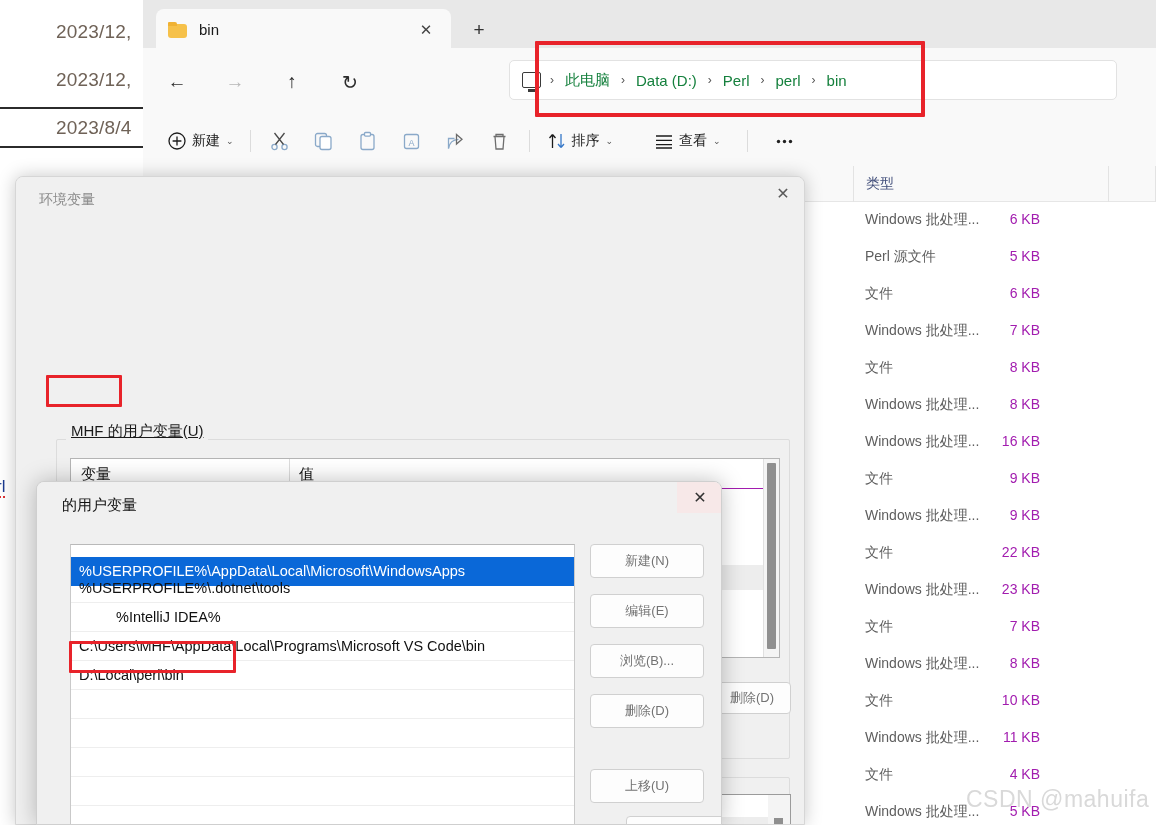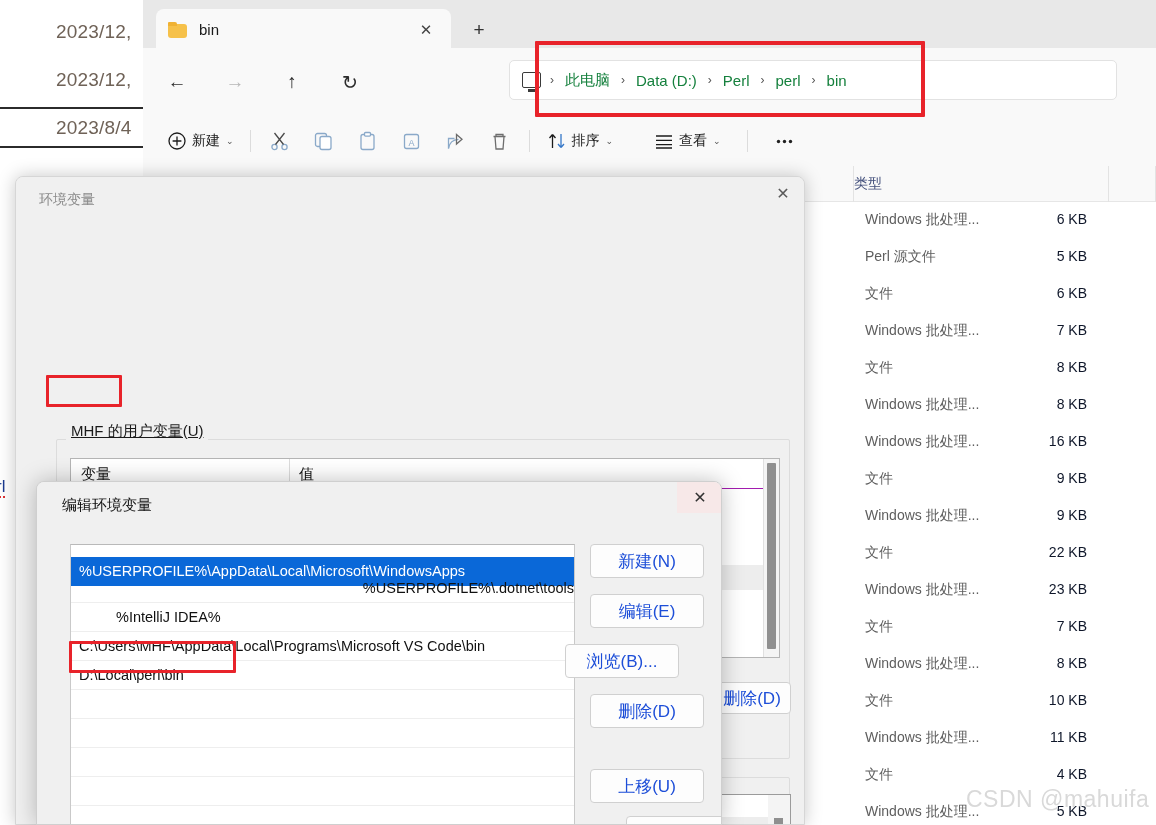--- a/index.html
+++ b/index.html
@@ -81,26 +81,26 @@
   .tbsep{ width:1px; height:22px; background:#dcdcdc; margin:0 7px; }
   .tb-ico{ width:22px; height:20px; position:relative; margin-right:4px; }
   .chev{ font-size:9px; color:#555; margin-left:6px; }
   .tbicononly{ width:44px; height:34px; display:flex; align-items:center; justify-content:center; border-radius:5px; }
 
   .exp-colhdr{
     position:absolute; left:0; top:166px; width:1013px; height:36px;
     background:#f9f9f9; border-bottom:1px solid #e6e6e6;
   }
   .colh{ position:absolute; top:0; height:36px; display:flex; align-items:center;
-         font-size:14px; color:#424f7b; border-left:1px solid #e3e3e3; padding-left:0; }
+         font-size:14px; color:#424f7b; border-left:1px solid #e3e3e3; padding-left:12px; }
 
   .exp-list{ position:absolute; left:0; top:202px; width:1013px; height:623px; background:#fff; }
   .exp-row{ position:absolute; left:0; width:1013px; height:37px; }
   .exp-row .c-type{ position:absolute; left:722px; top:9px; font-size:14px; color:#5e5e5e; width:140px; }
-  .exp-row .c-size{ position:absolute; left:868px; top:9px; font-size:14px; color:#0f172a; width:76px; text-align:right; }
+  .exp-row .c-size{ position:absolute; left:821px; top:9px; font-size:14px; color:#a21caf; width:76px; text-align:right; }
 
   
   #envdlg{
     position:absolute; left:15px; top:176px; width:790px; height:649px;
     background:#f0f0f0; border:1px solid #d6d6d6; border-radius:8px 8px 0 0;
     box-shadow:0 0 18px rgba(0,0,0,.22);
     overflow:hidden;
   }
   #envdlg .ttlbar{ position:absolute; left:0; top:0; width:790px; height:44px; background:#f0f0f0; }
   #envdlg .ttl{ position:absolute; left:23px; top:14px; font-size:14px; color:#8a8a8a; }
@@ -118,21 +118,21 @@
   .envhdr .hsep{ position:absolute; top:0; width:1px; height:30px; background:#dcdcdc; }
   .envrow{ position:absolute; left:0; width:694px; height:25px; font-size:14.5px; color:#111; }
   .envrow .vn{ position:absolute; left:10px; top:3px; }
   .envrow .vv{ position:absolute; left:228px; top:3px; }
   .envrow.sel{ background:#ededed; }
   .vscroll{ position:absolute; right:0; top:0; width:16px; height:198px; background:#f4f4f4; border-left:1px solid #e0e0e0; }
   .vthumb{ position:absolute; left:3px; width:9px; background:#8f8f8f; border-radius:1px; }
 
   .btn{
     position:absolute; background:#fdfdfd; border:1px solid #d0d0d0; border-radius:4px;
-    font-size:17px; color:#1d4ed8; display:flex; align-items:center; justify-content:center;
+    font-size:13px; color:#737373; display:flex; align-items:center; justify-content:center;
   }
 
   
   #editdlg{
     position:absolute; left:36px; top:481px; width:686px; height:344px;
     background:#f0f0f0; border:1px solid #cfcfcf; border-radius:8px 8px 0 0;
     box-shadow:0 0 22px rgba(0,0,0,.25);
     overflow:hidden;
   }
   #editdlg .ttlbar{ position:absolute; left:0; top:0; width:686px; height:44px; background:#f0f0f0; }
@@ -421,41 +421,41 @@
   <div style="position:absolute;left:690px;top:617px;width:85px;height:203px;background:#fff;border:1px solid #9b9b9b;">
     <div style="position:absolute;left:0;top:22px;width:65px;height:23px;background:#ededed;"></div>
     <div style="position:absolute;right:0;top:0;width:22px;height:201px;background:#f4f4f4;">
       <div style="position:absolute;left:6px;top:23px;height:75px;width:9px;background:#8f8f8f;"></div>
     </div>
   </div>
 </div>
 
 <div id="editdlg">
   <div class="ttlbar">
-    <div class="ttl">编辑环境变量</div>
+    <div class="ttl">的用户变量</div>
     <div class="xbtn">✕</div>
   </div>
 
   <div class="pathlist" id="path-rows">
       <div class="pathrow sel" style="top: 0px;">%USERPROFILE%\AppData\Local\Microsoft\WindowsApps</div>
-      <div class="pathrow" style="top: 29px; text-align: right;">%USERPROFILE%\.dotnet\tools</div>
+      <div class="pathrow" style="top: 29px;">%USERPROFILE%\.dotnet\tools</div>
       <div class="pathrow" style="top: 58px; padding-left: 45px;">%IntelliJ IDEA%</div>
       <div class="pathrow" style="top: 87px;">C:\Users\MHF\AppData\Local\Programs\Microsoft VS Code\bin</div>
       <div class="pathrow" style="top: 116px;">D:\Local\perl\bin</div>
       <div class="pathrow" style="top: 145px;"></div>
       <div class="pathrow" style="top: 174px;"></div>
       <div class="pathrow" style="top: 203px;"></div>
       <div class="pathrow" style="top: 232px;"></div>
       <div class="pathrow" style="top: 261px;"></div>
     </div>
 
   <div id="edit-buttons">
       <div class="btn" style="left: 553px; top: 62px; width: 114px; height: 34px;">新建(N)</div>
       <div class="btn" style="left: 553px; top: 112px; width: 114px; height: 34px;">编辑(E)</div>
-      <div class="btn" style="left: 528px; top: 162px; width: 114px; height: 34px;">浏览(B)...</div>
+      <div class="btn" style="left: 553px; top: 162px; width: 114px; height: 34px;">浏览(B)...</div>
       <div class="btn" style="left: 553px; top: 212px; width: 114px; height: 34px;">删除(D)</div>
       <div class="btn" style="left: 553px; top: 287px; width: 114px; height: 34px;">上移(U)</div>
     </div>
   <div class="btn" style="left:589px;top:334px;width:114px;height:34px;"></div>
 </div>
 
 <div class="redbox" style="left:535px;top:41px;width:390px;height:76px;"></div>
 <div class="redbox thin" style="left:46px;top:375px;width:76px;height:32px;"></div>
 <div class="redbox thin" style="left:69px;top:641px;width:167px;height:32px;"></div>
 

